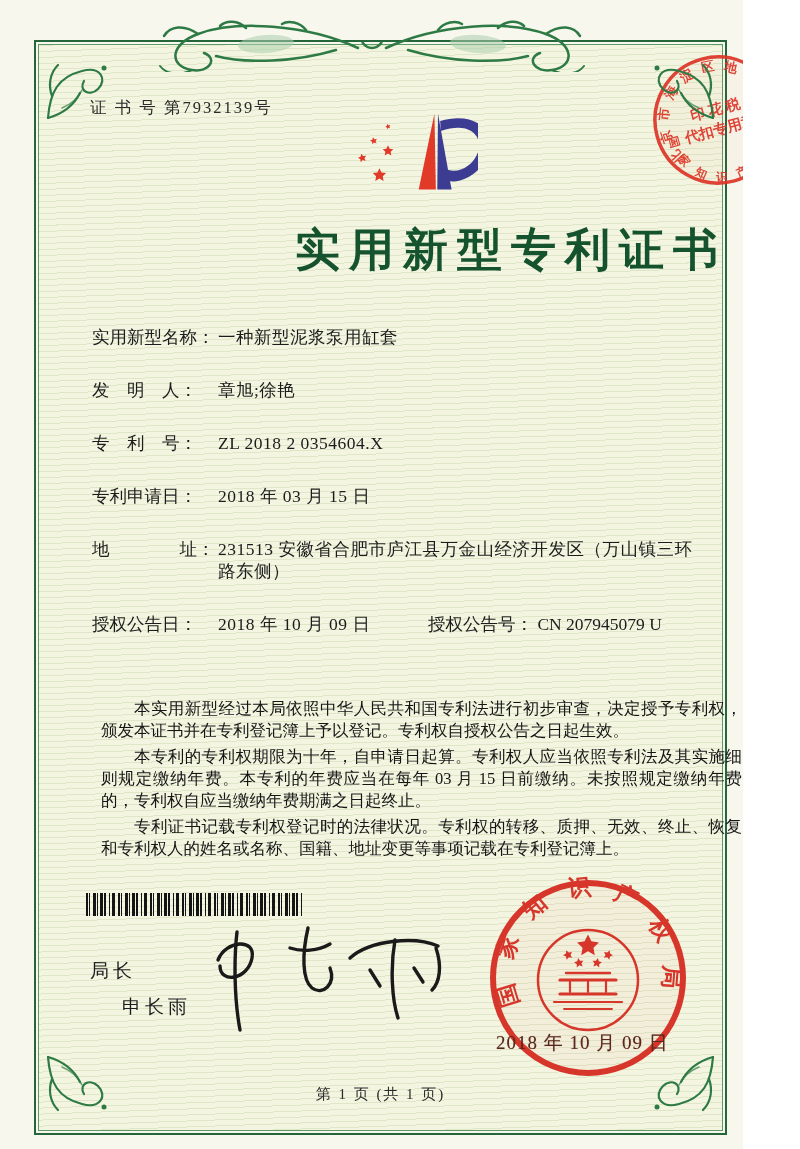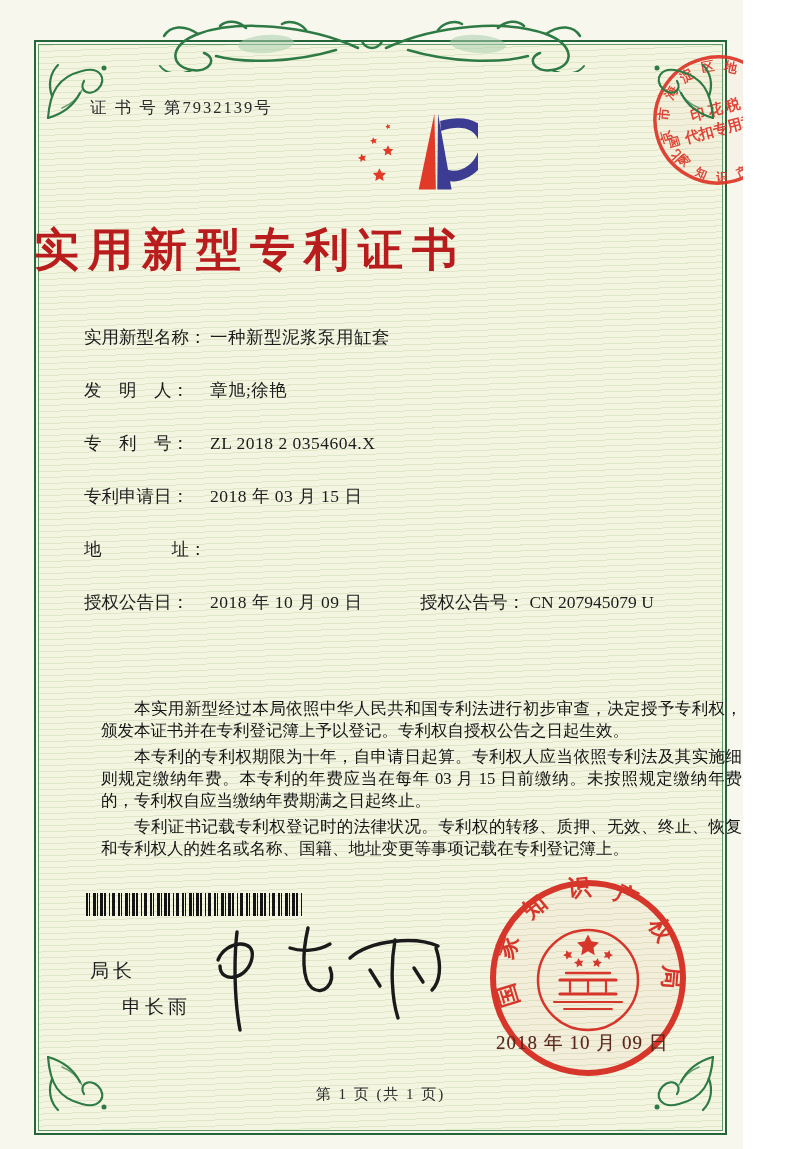--- a/index.html
+++ b/index.html
@@ -32,28 +32,28 @@
 
   
   .cert-no{
     position:absolute; left:90px; top:97px;
     font-size:16.5px; letter-spacing:2px; color:#2a2a2a;
   }
   .logo{position:absolute; left:328px; top:98px;}
   .tax-stamp{position:absolute; left:638px; top:40px; transform:rotate(-15deg); opacity:.92;}
   .doc-title{
     position:absolute; left:34px; right:16px; top:220px;
-    text-align:left; font-size:45px; font-weight:bold;
-    letter-spacing:9px; color:#b91c1c;
+    text-align:right; font-size:45px; font-weight:bold;
+    letter-spacing:9px; color:#14532d;
   }
 
   
   .fields{position:absolute; left:84px; top:326px; width:660px; font-size:17.5px; color:#1c1c1c;}
   .frow{display:flex; line-height:22px; margin-bottom:31px; position:relative;}
-  .flabel{flex:0 0 126px; white-space:pre;}
+  .flabel{flex:0 0 126px; white-space:pre;margin-left:8px;}
   .fvalue{flex:1; letter-spacing:.5px;}
   .fvalue-address{max-width:480px;}
   .grant-no-pair{position:absolute; left:336px; top:0; white-space:nowrap;}
   .grant-no-pair .flabel{display:inline;}
 
   
   .body-text{
     position:absolute; left:84px; top:698px; width:658px;
     font-size:16.5px; line-height:22px; color:#151515;
   }
@@ -186,20 +186,21 @@
     <div class="frow">
       <span class="flabel">专　利　号：</span>
       <span class="fvalue">ZL 2018 2 0354604.X</span>
     </div>
     <div class="frow">
       <span class="flabel">专利申请日：</span>
       <span class="fvalue">2018 年 03 月 15 日</span>
     </div>
     <div class="frow">
       <span class="flabel">地　　　　址：</span>
+      <span class="fvalue fvalue-address">231513 安徽省合肥市庐江县万金山经济开发区（万山镇三环路东侧）</span>
     </div>
     <div class="frow">
       <span class="flabel">授权公告日：</span>
       <span class="fvalue">2018 年 10 月 09 日</span>
       <span class="grant-no-pair">
         <span class="flabel">授权公告号：</span>
         <span>CN 207945079 U</span>
       </span>
     </div>
   </div>

